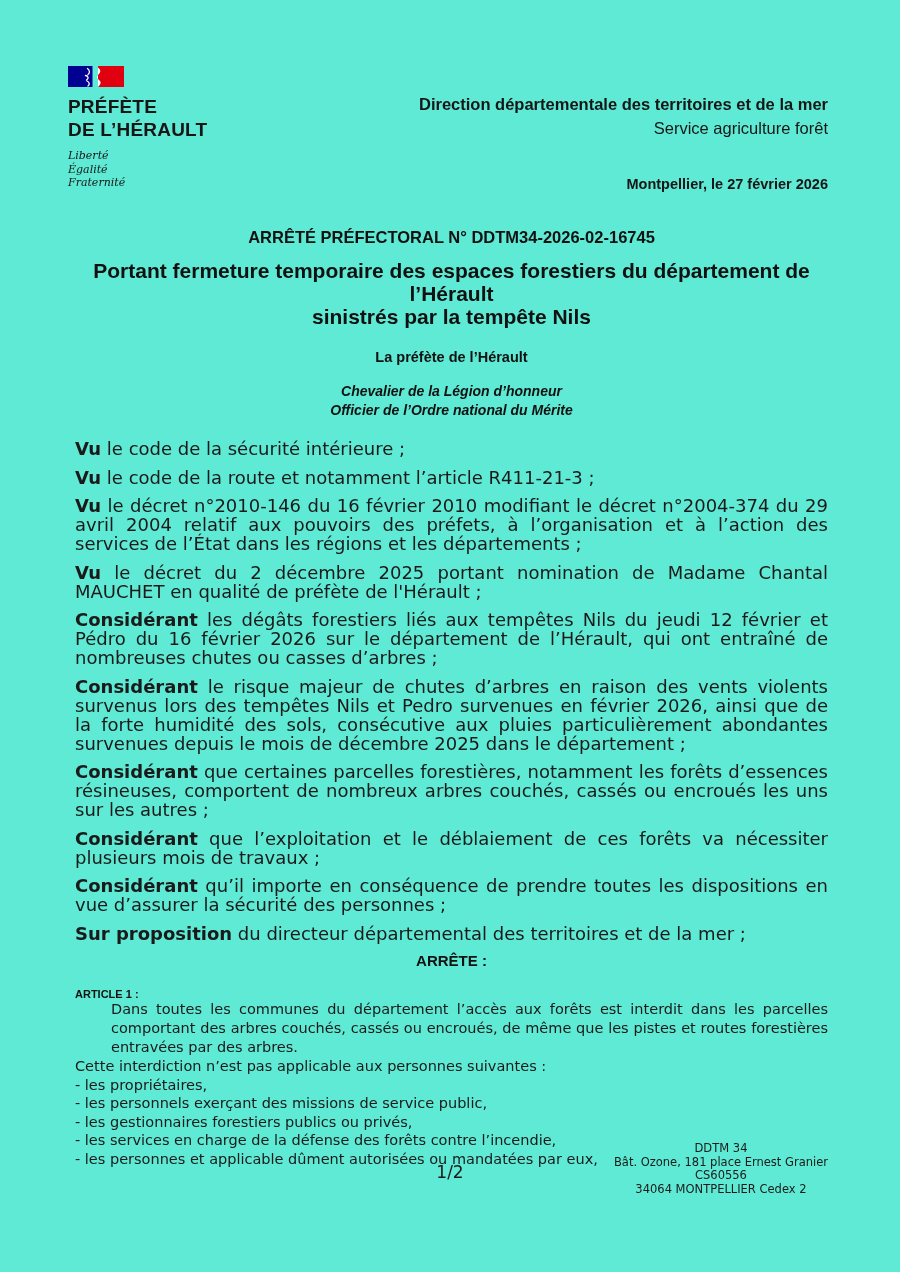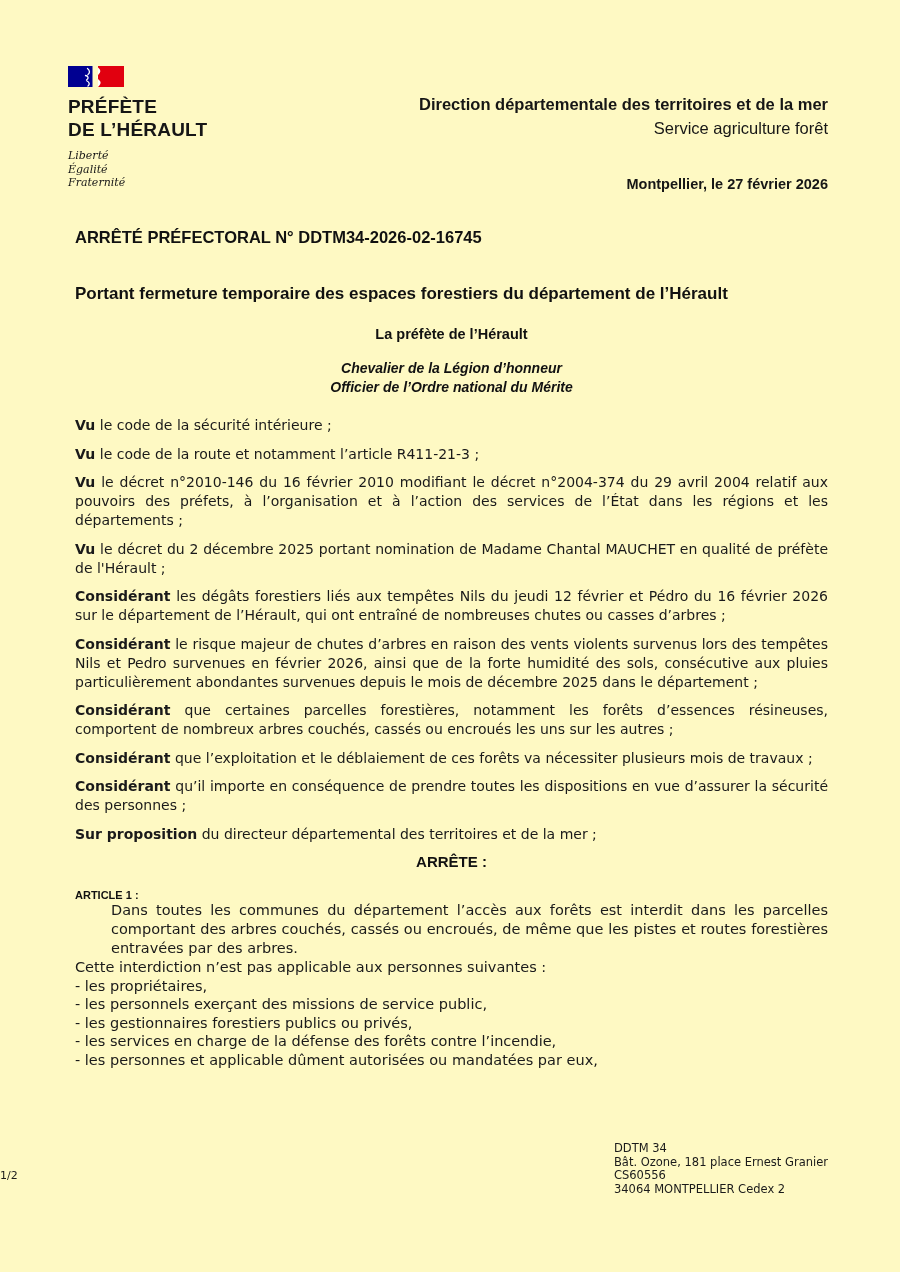--- a/index.html
+++ b/index.html
@@ -1,21 +1,21 @@
 <!DOCTYPE html>
 <html><head>
 <meta charset="utf-8">
 <style>
   * { margin: 0; padding: 0; box-sizing: border-box; }
   html, body { background: #ffffff; }
   .page {
     position: relative;
     width: 900px;
     height: 1272px;
-    background: #fef9c3;
+    background: #5eead4;
     color: #1a1a1a;
     font-family: "DejaVu Sans", sans-serif;
     overflow: hidden;
   }
 
   
   .logo-block { position: absolute; top: 66px; left: 68px; }
   .flag { display: block; margin-bottom: 6px; }
   .logo-title {
     font-family: "Liberation Sans", sans-serif;
@@ -55,30 +55,32 @@
   }
 
   
   .main {
     position: absolute;
     top: 228px;
     left: 75px;
     right: 72px;
   }
   .decree-number {
+    text-align: center;
     font-family: "Liberation Sans", sans-serif;
     font-weight: bold;
     font-size: 16.5px;
     color: #111;
   }
   .subject {
-    margin-top: 35px;
-    font-family: "Liberation Sans", sans-serif;
-    font-weight: bold;
-    font-size: 17px;
+    margin-top: 12px;
+    text-align: center;
+    font-family: "Liberation Sans", sans-serif;
+    font-weight: bold;
+    font-size: 21px;
     line-height: 23px;
     color: #111;
   }
   .issuer {
     margin-top: 21px;
     text-align: center;
     font-family: "Liberation Sans", sans-serif;
     font-weight: bold;
     font-size: 14.5px;
     color: #111;
@@ -88,21 +90,21 @@
     text-align: center;
     font-family: "Liberation Sans", sans-serif;
     font-weight: bold;
     font-style: italic;
     font-size: 14px;
     line-height: 18.5px;
     color: #111;
   }
   .recitals { margin-top: 20px; }
   .recital {
-    font-size: 14px;
+    font-size: 18px;
     line-height: 19px;
     text-align: justify;
     margin-bottom: 9.5px;
   }
   .recital .lead { font-weight: bold; }
 
   .arrete-heading {
     margin-top: 6px;
     text-align: center;
     font-family: "Liberation Sans", sans-serif;
@@ -125,28 +127,29 @@
   }
   .exception-intro { font-size: 14.5px; line-height: 18.5px; }
   .exception-item { font-size: 14.5px; line-height: 18.5px; }
 
   
   .page-number {
     position: absolute;
     bottom: 90px;
     left: 0;
     width: 100%;
-    font-size: 11px;
+    text-align: center;
+    font-size: 17px;
     color: #1a1a1a;
   }
   .footer-address {
     position: absolute;
     bottom: 76px;
     right: 72px;
-    text-align: left;
+    text-align: center;
     font-size: 11.5px;
     line-height: 13.5px;
     color: #1a1a1a;
   }
 </style>
 </head>
 <body>
 
 <div class="page">
 
@@ -172,20 +175,21 @@
     <div class="direction">Direction départementale des territoires et de la mer</div>
     <div class="service">Service agriculture forêt</div>
   </div>
   <div class="dateline">Montpellier, le 27 février 2026</div>
 
   <div class="main">
     <div class="decree-number">ARRÊTÉ PRÉFECTORAL N° DDTM34-2026-02-16745</div>
 
     <div class="subject">
       <div>Portant fermeture temporaire des espaces forestiers du département de l’Hérault</div>
+      <div>sinistrés par la tempête Nils</div>
     </div>
 
     <div class="issuer">La préfète de l’Hérault</div>
 
     <div class="honors">
       <div>Chevalier de la Légion d’honneur</div>
       <div>Officier de l’Ordre national du Mérite</div>
     </div>
 
     <div class="recitals">

